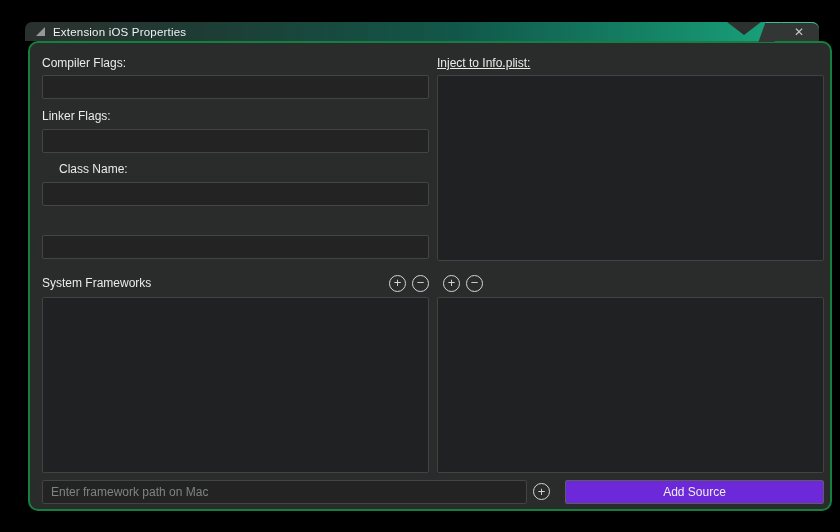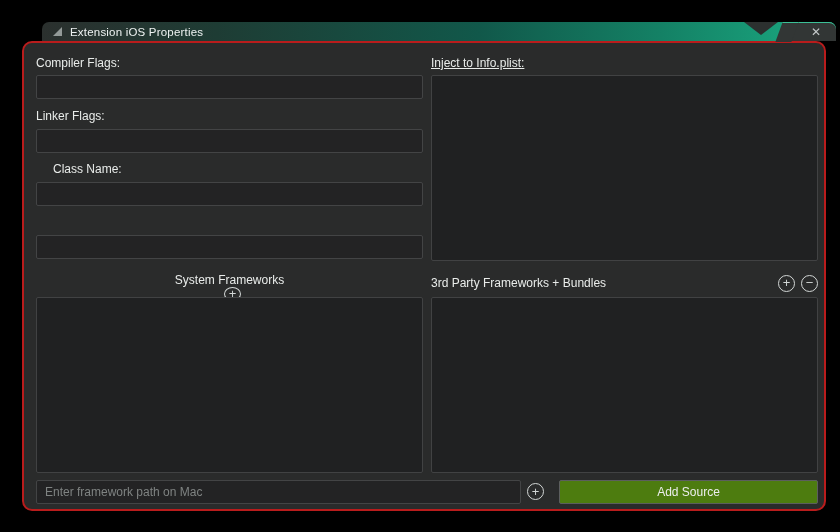--- a/index.html
+++ b/index.html
@@ -6,32 +6,32 @@
     margin: 0; padding: 0;
     width: 840px; height: 532px;
     background: #000;
     overflow: hidden;
     font-family: "Liberation Sans", sans-serif;
   }
   .stage { position: relative; width: 840px; height: 532px; }
 
   
   .panel {
-    position: absolute; left: 22px; top: 41px;
+    position: absolute; left: 28px; top: 41px;
     width: 804px; height: 470px;
     background: #2a2b2b;
-    border: 2px solid #b91c1c;
+    border: 2px solid #15803d;
     border-radius: 10px;
     box-sizing: border-box;
     box-shadow: 0 6px 22px rgba(0,0,0,0.9);
   }
 
   
   .titlebar {
-    position: absolute; left: 42px; top: 22px;
+    position: absolute; left: 25px; top: 22px;
     width: 794px; height: 19px;
     background: linear-gradient(90deg, #2b302e 0%, #1e3c34 22%, #11584a 55%, #148165 78%, #1aa67f 97%);
     border-radius: 7px 7px 0 0;
     z-index: 3;
   }
   .title-left {
     display: flex; align-items: center; gap: 8px;
     height: 100%; padding-left: 11px;
   }
   .tri {
@@ -130,21 +130,21 @@
     border-radius: 2px;
     box-sizing: border-box;
   }
 
   
   .footer-input { left: 12px; top: 437px; width: 485px; }
   .footer-plus { position: absolute; left: 503px; top: 440px; margin-left: 0; }
   .add-source-btn {
     position: absolute; left: 535px; top: 437px;
     width: 259px; height: 24px;
-    background: #4d7c0f;
+    background: #6d28d9;
     border: 1px solid #5c5e5e;
     border-radius: 2px;
     box-sizing: border-box;
     color: #eceeed; font-size: 12px;
     display: flex; align-items: center; justify-content: center;
     padding: 0; cursor: default;
     font-family: "Liberation Sans", sans-serif;
   }
 </style>
 </head>
@@ -172,33 +172,32 @@
     <input class="tfield" style="left: 12px; top: 86px;" type="text" value="">
 
     <div class="lbl" style="left:12px; top:119px;margin-left:17px;">Class Name:</div>
     <input class="tfield" style="left: 12px; top: 139px;" type="text" value="">
 
     <input class="tfield" style="left: 12px; top: 192px;" type="text" value="">
 
     <div class="lbl" style="left:407px; top:13px;text-decoration:underline;">Inject to Info.plist:</div>
     <textarea class="bigbox" style="left: 407px; top: 32px; height: 186px;"></textarea>
 
-    <div class="hdr" style="left:12px;flex-direction:column;">
+    <div class="hdr" style="left:12px;">
       <span class="hdr-label">System Frameworks</span>
       <button class="circle-btn">
         <span>+</span>
       </button>
       <button class="circle-btn">
         <span>−</span>
       </button>
     </div>
     <div class="listbox" style="left:12px;"></div>
 
     <div class="hdr" style="left:407px;">
-      <span class="hdr-label">3rd Party Frameworks + Bundles</span>
       <button class="circle-btn">
         <span>+</span>
       </button>
       <button class="circle-btn">
         <span>−</span>
       </button>
     </div>
     <div class="listbox" style="left:407px;"></div>
 
     <input class="tfield footer-input" type="text" placeholder="Enter framework path on Mac" style="">

